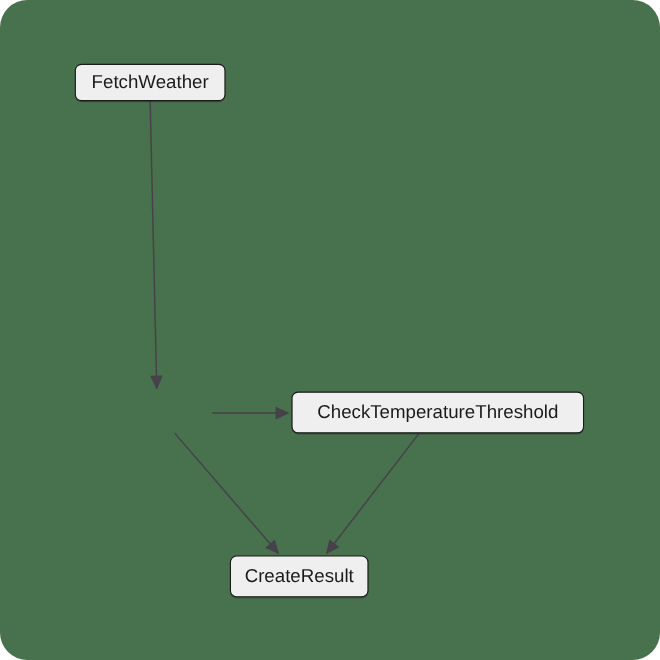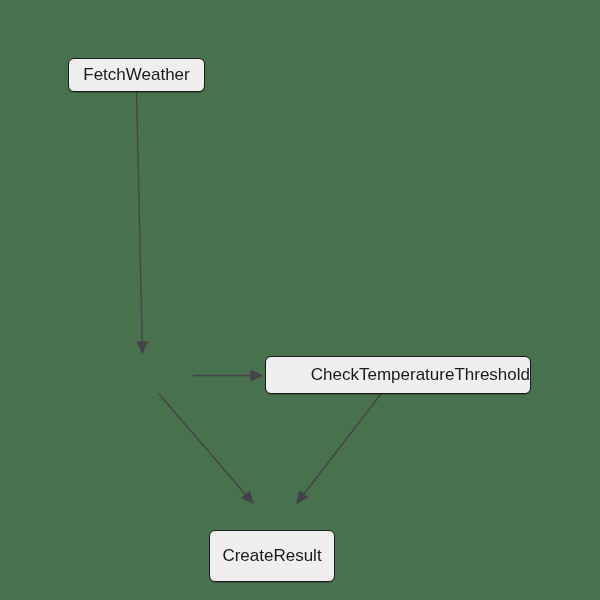--- a/index.html
+++ b/index.html
@@ -6,20 +6,21 @@
     margin: 0;
     padding: 0;
   }
   #canvas {
     position: relative;
     width: 600px;
     height: 600px;
     background: #48714D;
     font-family: "Liberation Sans", "DejaVu Sans", sans-serif;
     overflow: hidden;
+    border-radius: 25px;
   }
   #edge-layer {
     position: absolute;
     left: 0;
     top: 0;
     width: 600px;
     height: 600px;
   }
   .node {
     position: absolute;
@@ -30,22 +31,22 @@
     display: flex;
     align-items: center;
     justify-content: center;
     color: #1A1A1A;
     font-size: 17px;
     white-space: nowrap;
     box-shadow: 0 1px 0 rgba(0,0,0,0.25);
   }
   #node-fetchweather { left: 68px;  top: 58px;  width: 137px; height: 34px; }
   #node-tocelsius    { left: 93px;  top: 356px; width: 100px; height: 38px; }
-  #node-checktemp    { left: 265px; top: 356px; width: 266px; height: 38px; justify-content: flex-end; }
-  #node-createresult { left: 209px; top: 505px; width: 126px; height: 52px; margin-top: 25px; }
+  #node-checktemp    { left: 265px; top: 356px; width: 266px; height: 38px; }
+  #node-createresult { left: 209px; top: 505px; width: 126px; height: 38px; }
   .edge {
     stroke: #46414A;
     stroke-width: 1.3;
     fill: none;
   }
 </style>
 </head>
 <body>
 
 <div id="canvas">

